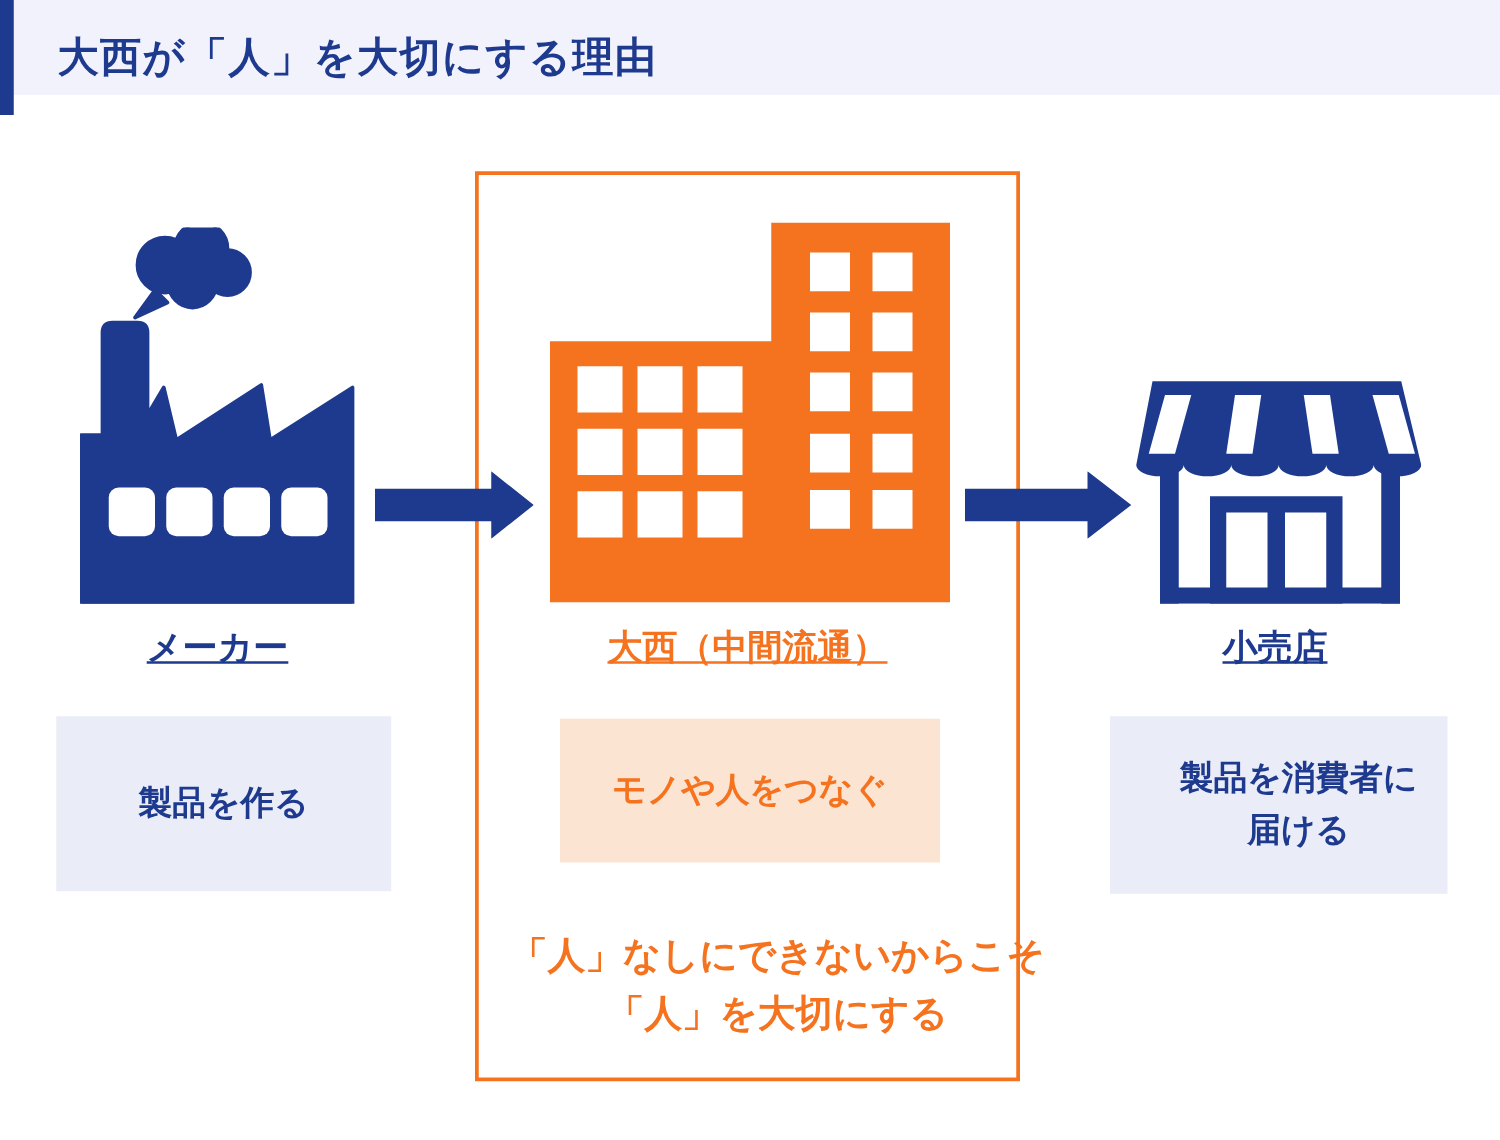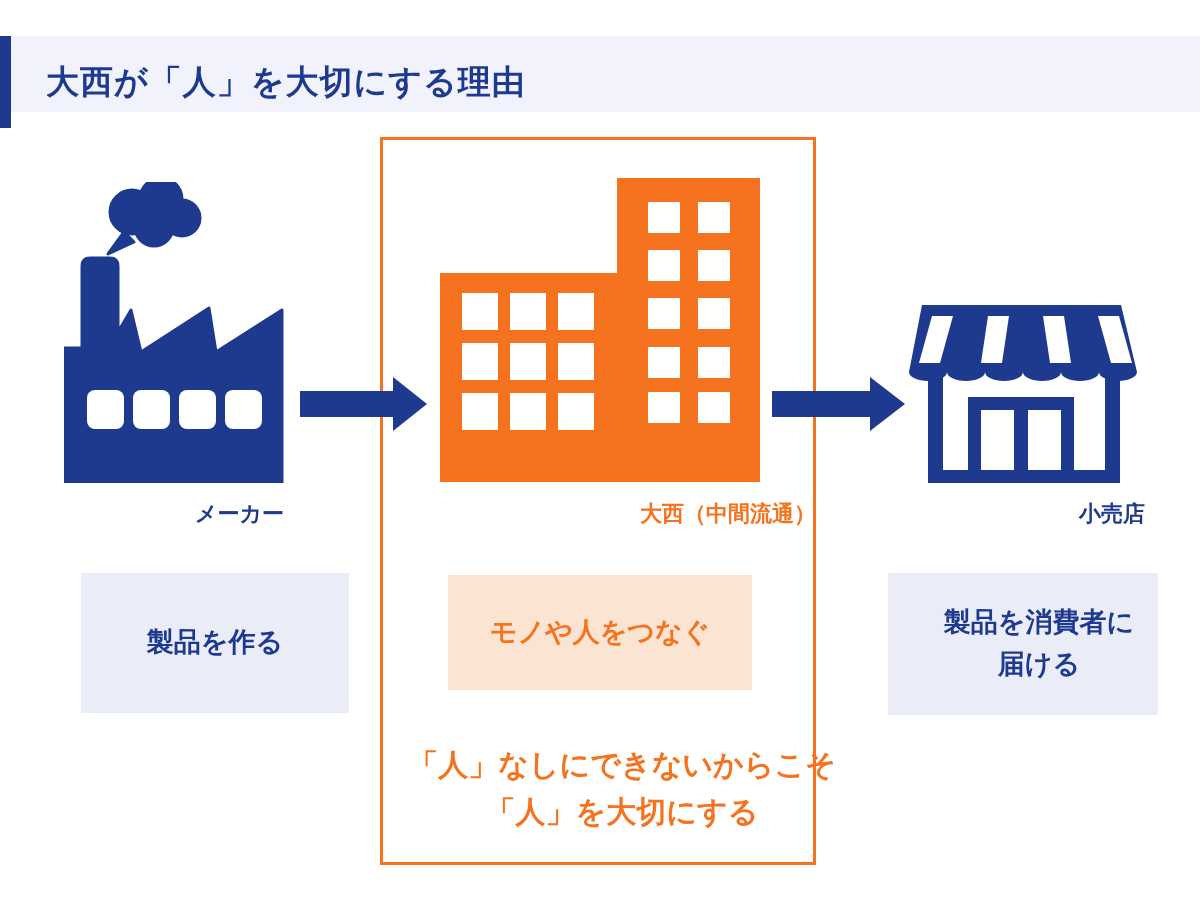--- a/index.html
+++ b/index.html
@@ -8,50 +8,50 @@
     --peach:#fce4d3;
     --lavender:#eaedf8;
     --titlebar:#f1f2fb;
   }
   *{margin:0;padding:0;box-sizing:border-box;}
   html,body{background:#ffffff;}
   body{font-family:"Liberation Sans","DejaVu Sans",sans-serif;}
   .canvas{position:relative;width:1200px;height:912px;background:#ffffff;overflow:hidden;}
 
   
-  .titlebar{position:absolute;left:0;top:0;width:1200px;height:76px;background:var(--titlebar);margin-top:36px;}
+  .titlebar{position:absolute;left:0;top:0;width:1200px;height:76px;background:var(--titlebar);}
   .accent{position:absolute;left:0;top:0;width:11px;height:92px;background:var(--blue);}
   .page-title{position:absolute;left:46px;top:0;height:92px;line-height:92px;
     font-size:33px;font-weight:bold;color:var(--blue);letter-spacing:1px;white-space:nowrap;}
 
   
   .frame{position:absolute;left:380px;top:137px;width:436px;height:728px;border:3px solid var(--orange);background:transparent;}
 
   
   .icon{position:absolute;display:block;}
   .factory-icon{left:64px;top:182px;}
   .building-icon{left:440px;top:178px;}
   .store-icon{left:905px;top:302px;}
   .arrow1{left:300px;top:377px;}
   .arrow2{left:772px;top:377px;}
   .fill-blue{fill:var(--blue);stroke:var(--blue);stroke-width:3;stroke-linejoin:round;}
   .fill-blue-ns{fill:var(--blue);}
   .fill-orange{fill:var(--orange);}
   .fill-white{fill:#ffffff;}
 
   
-  .icon-label{position:absolute;top:499px;text-align:right;font-size:22px;font-weight:bold;white-space:nowrap;}
+  .icon-label{position:absolute;top:499px;text-align:center;font-size:28px;font-weight:bold;white-space:nowrap;text-decoration:underline;}
   .label-maker{left:64px;width:220px;color:var(--blue);}
   .label-onishi{left:380px;width:436px;color:var(--orange);}
   .label-retail{left:895px;width:250px;color:var(--blue);}
 
   
   .role-box{position:absolute;display:flex;flex-direction:column;align-items:center;justify-content:center;
     font-size:27px;font-weight:bold;text-align:center;line-height:1.55;}
-  .box-maker{left:45px;top:573px;width:268px;height:140px;background:var(--lavender);color:var(--blue);margin-left:36px;}
+  .box-maker{left:45px;top:573px;width:268px;height:140px;background:var(--lavender);color:var(--blue);}
   .box-onishi{left:448px;top:575px;width:304px;height:115px;background:var(--peach);color:var(--orange);}
   .box-retail{left:888px;top:573px;width:270px;height:142px;background:var(--lavender);color:var(--blue);padding-left:32px;}
 
   
   .note{position:absolute;left:380px;top:741px;width:484px;text-align:center;
     color:var(--orange);font-size:30px;font-weight:bold;line-height:47px;white-space:nowrap;}
 </style>
 </head>
 <body>
 

